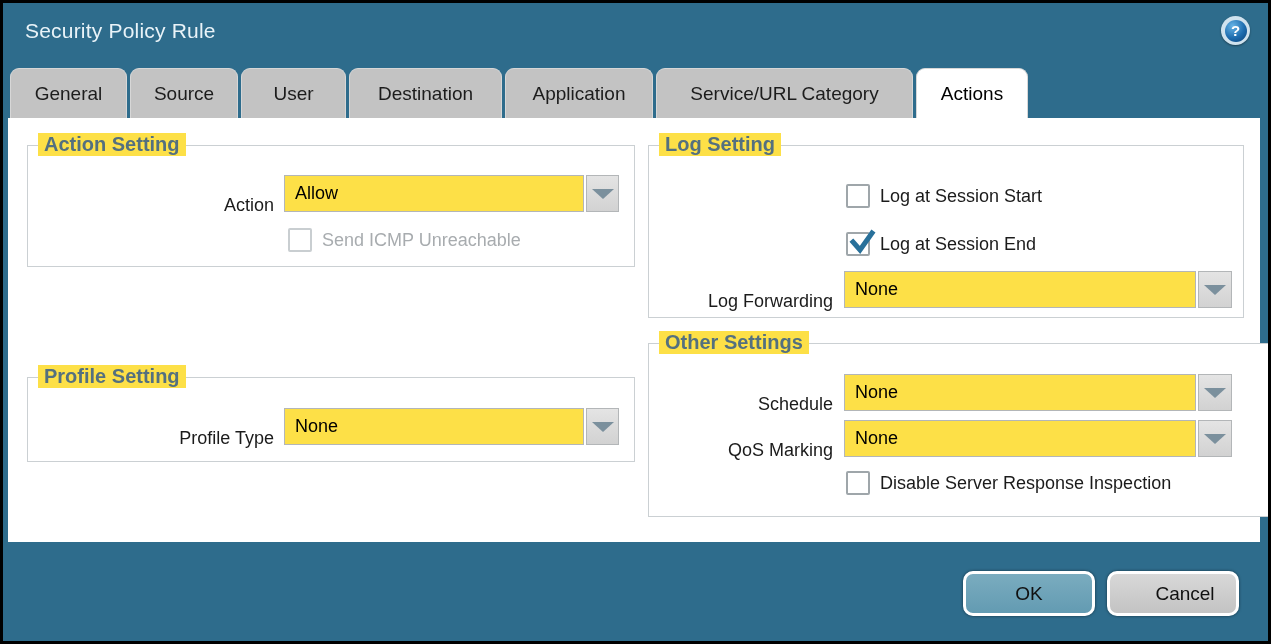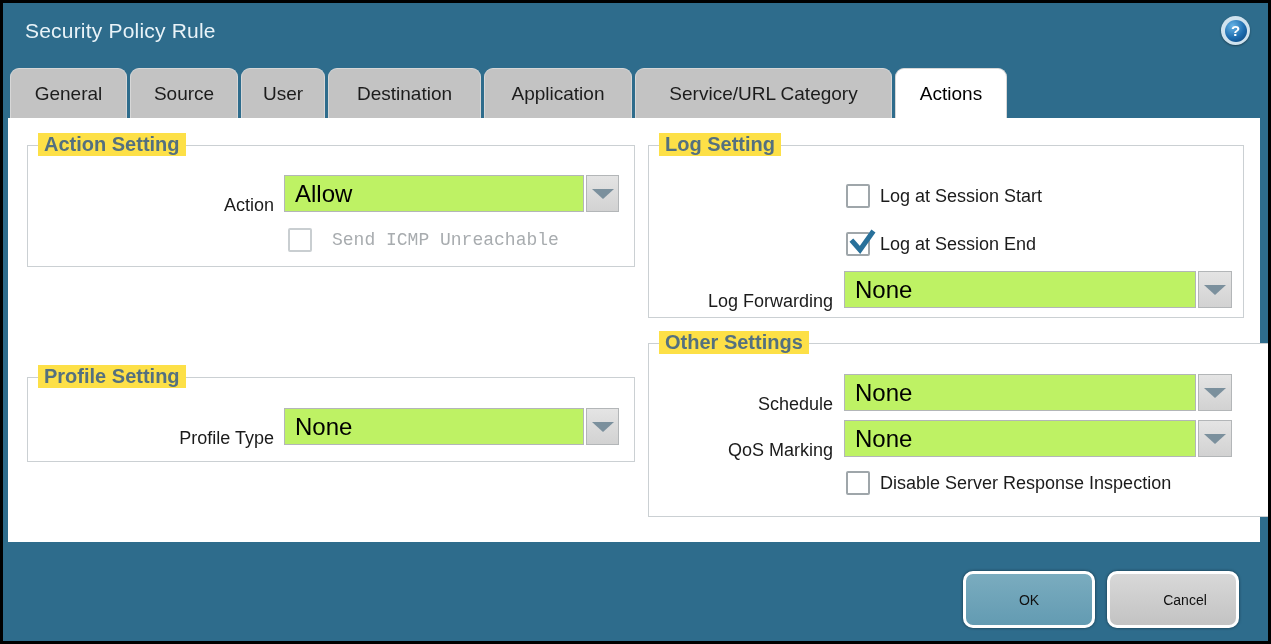--- a/index.html
+++ b/index.html
@@ -16,49 +16,49 @@
         background:radial-gradient(circle at 35% 28%,#66b4e6 0%,#1d6cae 55%,#0a4variant 100%,#083f77 100%);
         background:radial-gradient(circle at 35% 28%,#66b4e6 0%,#1d6cae 55%,#083f77 100%);
         color:#fff;font-weight:bold;font-size:15px;line-height:22px;text-align:center;}
 
   
   .tabbar{position:absolute;left:7px;top:65px;height:50px;display:flex;}
   .tab{height:50px;margin-right:3px;background:#c3c3c3;border-radius:9px 9px 0 0;
        border:1px solid #d7d7d7;border-bottom:none;color:#1c1c1c;font-size:19px;
        display:flex;align-items:center;justify-content:center;cursor:pointer;white-space:nowrap;text-align:center;}
   .tab.active{background:#ffffff;color:#000;}
-  .tw0{width:117px}.tw1{width:108px}.tw2{width:84px}.tw3{width:153px}
+  .tw0{width:117px}.tw1{width:108px}.tw2{width:105px}.tw3{width:153px}
   .tw4{width:148px}.tw5{width:257px}.tw6{width:112px}.tw7{width:98px}
 
   
   .panel{position:absolute;left:5px;top:115px;width:1252px;height:424px;background:#fff;}
 
   .fieldset{position:absolute;border:1px solid #cbd0d3;background:#fff;}
   .legend{position:absolute;top:-13px;left:10px;background:#fde047;padding:0 6px;
           font-weight:bold;font-size:20px;color:#54707f;white-space:nowrap;}
 
   .flabel{position:absolute;font-size:18px;color:#1b1b1b;text-align:right;line-height:37px;white-space:nowrap;margin-top:12px;}
-  .field{position:absolute;height:37px;background:#bef264;border:1px solid #b3b6b8;
-         font-size:24px;color:#000;line-height:35px;padding-left:10px;cursor:pointer;}
+  .field{position:absolute;height:37px;background:#fde047;border:1px solid #b3b6b8;
+         font-size:18px;color:#000;line-height:35px;padding-left:10px;cursor:pointer;}
   .dd-btn{position:absolute;height:37px;width:33px;background:linear-gradient(#e4e4e4,#d2d2d2);
           border:1px solid #b3b6b8;display:flex;align-items:center;justify-content:center;cursor:pointer;}
   .tri{width:0;height:0;border-left:11px solid transparent;border-right:11px solid transparent;
        border-top:10px solid #7b909d;}
 
   .checkbox{position:absolute;width:24px;height:24px;background:#fff;border:2px solid #9fa6aa;
             border-radius:2px;cursor:pointer;}
   .checkbox.disabled{border-color:#c9ced1;cursor:default;}
   .checkbox svg{display:none;position:absolute;left:-1px;top:-7px;width:30px;height:30px;}
   .checkbox.checked svg{display:block;}
   .cblabel{position:absolute;font-size:18px;color:#1b1b1b;line-height:24px;white-space:nowrap;}
   .cblabel.disabled{color:#a8acaf;}
 
   
-  .btn{position:absolute;top:568px;width:132px;height:57px;border-radius:10px;
-       border:3px solid #fff;font-size:14px;color:#101010;display:flex;align-items:center;
+  .btn{position:absolute;top:568px;width:132px;height:45px;border-radius:10px;
+       border:3px solid #fff;font-size:19px;color:#101010;display:flex;align-items:center;
        justify-content:center;cursor:pointer;box-shadow:0 0 3px rgba(0,0,0,.55);
        font-family:"Liberation Sans","DejaVu Sans",sans-serif;}
   .btn-ok{left:960px;background:linear-gradient(#7aacbf,#639bb2);}
   .btn-cancel{left:1104px;background:linear-gradient(#d8d8d8,#c3c3c3);padding-left:24px;}
 </style>
 </head>
 <body>
 
 <div class="dialog">
  <div class="dialog-inner">
@@ -100,21 +100,21 @@
       <div class="flabel" style="left:0;top:29px;width:246px;">Action</div>
       <div class="field" style="left:256px;top:29px;width:300px;">
         <span>Allow</span>
       </div>
       <div class="dd-btn" style="left:558px;top:29px;">
         <span class="tri"></span>
       </div>
       <div class="checkbox disabled" style="left:260px;top:82px;">
         
       </div>
-      <div class="cblabel disabled" style="left:304px;top:82px;font-family:Liberation Mono, monospace;">Send ICMP Unreachable</div>
+      <div class="cblabel disabled" style="left:294px;top:82px;">Send ICMP Unreachable</div>
     </div>
 
     <div class="fieldset" style="left:19px;top:259px;width:608px;height:85px;">
       <div class="legend">Profile Setting</div>
       <div class="flabel" style="left:0;top:30px;width:246px;">Profile Type</div>
       <div class="field" style="left:256px;top:30px;width:300px;">
         <span>None</span>
       </div>
       <div class="dd-btn" style="left:558px;top:30px;">
         <span class="tri"></span>

